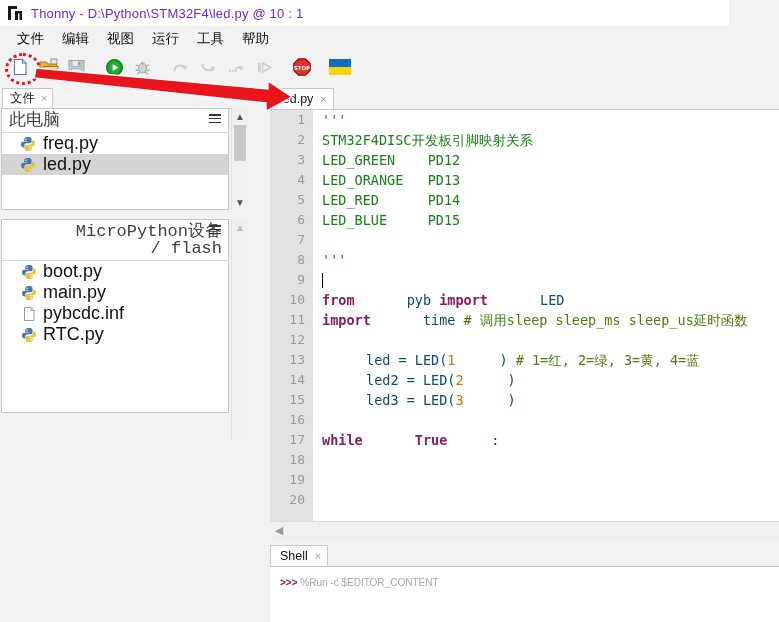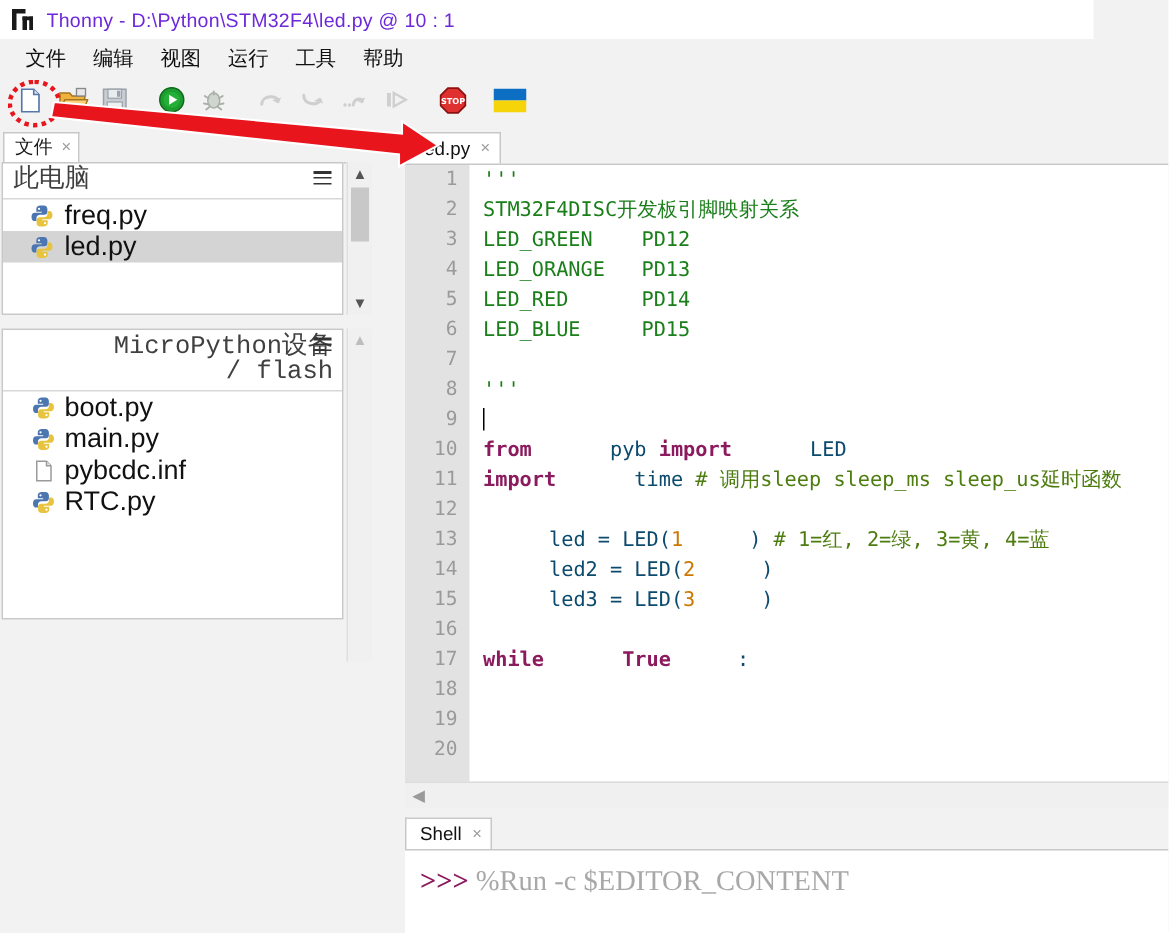--- a/index.html
+++ b/index.html
@@ -208,22 +208,22 @@
     font-size: 12.5px; color: #111;
     margin-left: 20px;
   }
   .stab .tab-close { margin-left: 7px; font-size: 11px; color: #9a9a9a; }
   .shell-body {
     position: absolute; left: 20px; top: 22px; width: 509px; height: 56px;
     background: #ffffff; border-top: 1px solid #c8c8c8;
     padding: 10px 0 0 10px; box-sizing: border-box;
   }
   .shell-line {
-    font-family: Liberation Serif, serif;
-    font-size: 19px; white-space: pre;
+    font-family: Liberation Sans, sans-serif;
+    font-size: 10px; white-space: pre;
   }
   .sh-prompt { color: #8b1a5e; font-weight: bold; }
   .sh-cmd { color: #a8a8a8; }
 
   
   .annot { position: absolute; pointer-events: none; }
   #red-ellipse {
     left: 5px; top: 53px; width: 36px; height: 32px;
     border: 3px dotted #e8151d; border-radius: 50%;
     box-sizing: border-box;

